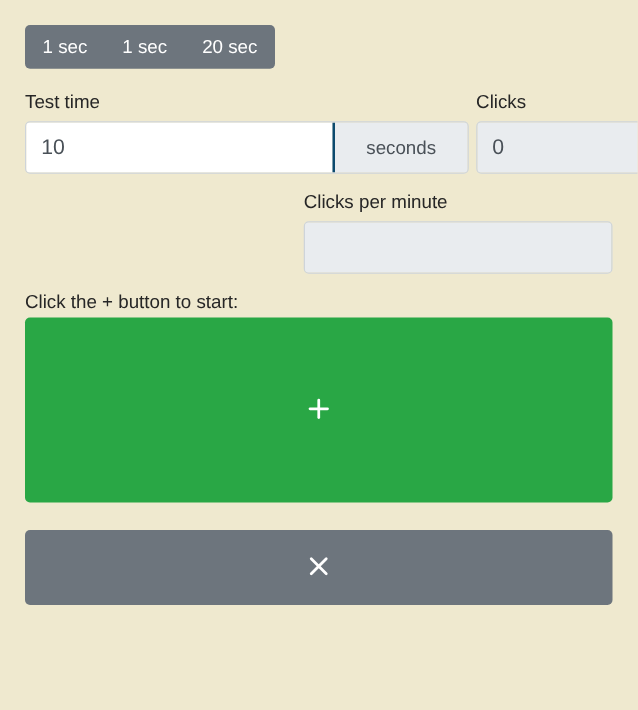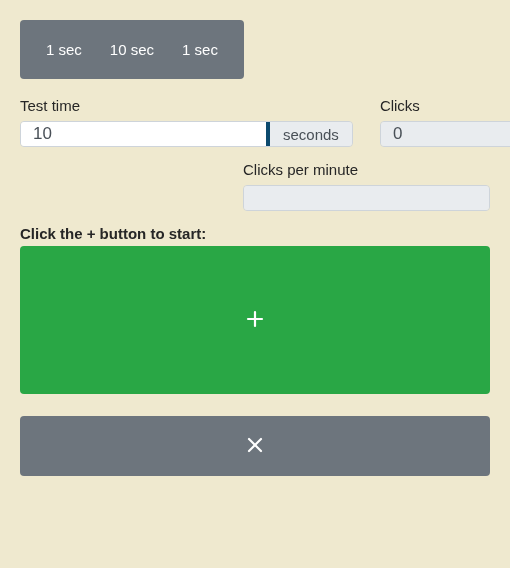--- a/index.html
+++ b/index.html
@@ -10,83 +10,82 @@
       color: #262626;
       width: 510px;
       height: 568px;
       padding: 20px;
     }
     .preset-bar {
       display: flex;
       gap: 0;
       background: #6d757d;
       border-radius: 4px;
-      padding: 12px;
+      padding: 0;
       margin-bottom: 18px;
       width: fit-content;
     }
     .preset-item {
       color: #fff;
       padding: 9px 14px;
       font-size: 15px;
       cursor: pointer;
       background: transparent;
       border: none;
       font-family: inherit;
     }
     .row {
       display: flex;
-      gap: 27px;
+      gap: 6px;
       margin-bottom: 14px;
     }
     .field {
       flex: 1;
       display: flex;
       flex-direction: column;
     }
     .field-label {
       font-size: 15px;
       color: #262626;
       margin-bottom: 7px;
     }
     .input-group {
       display: flex;
       border: 1px solid #ced4da;
       border-radius: 4px;
       overflow: hidden;
-      height: 26px;
+      height: 42px;
     }
     .input-box {
       flex: 1;
       background: #fff;
       border: none;
       padding: 0 12px;
       font-size: 17px;
       color: #495057;
       font-family: inherit;
       outline: none;
     }
     .input-box.ro {
       background: #e9ecef;
       color: #495057;
     }
     .unit {
       background: #e9ecef;
       color: #495057;
-      padding: 0 13px;
+      padding: 0 25px;
       display: flex;
       align-items: center;
       font-size: 15px;
-      border-left: 4px solid #0c4a6e;
+      border-left: 2px solid #0c4a6e;
     }
     .instruction {
       font-size: 15px;
       margin-bottom: 4px;
       margin-top: 4px;
-      font-weight: bold;
     }
     .big-btn {
       width: 100%;
       height: 148px;
       border: none;
       border-radius: 4px;
       cursor: pointer;
       display: flex;
       align-items: center;
       justify-content: center;
@@ -97,22 +96,22 @@
       height: 60px;
       margin-top: 22px;
     }
     .icon-svg { stroke: #fff; stroke-width: 2.2; fill: none; stroke-linecap: round; }
   </style>
 </head>
 <body>
 
 <div class="preset-bar">
   <button class="preset-item">1 sec</button>
-  <button class="preset-item">10 sec</button>
   <button class="preset-item">1 sec</button>
+  <button class="preset-item">20 sec</button>
 </div>
 
 <div class="row">
   <div class="field">
     <div class="field-label">Test time</div>
     <div class="input-group">
       <input class="input-box" type="text" value="10" style="">
       <div class="unit">seconds</div>
     </div>
   </div>

